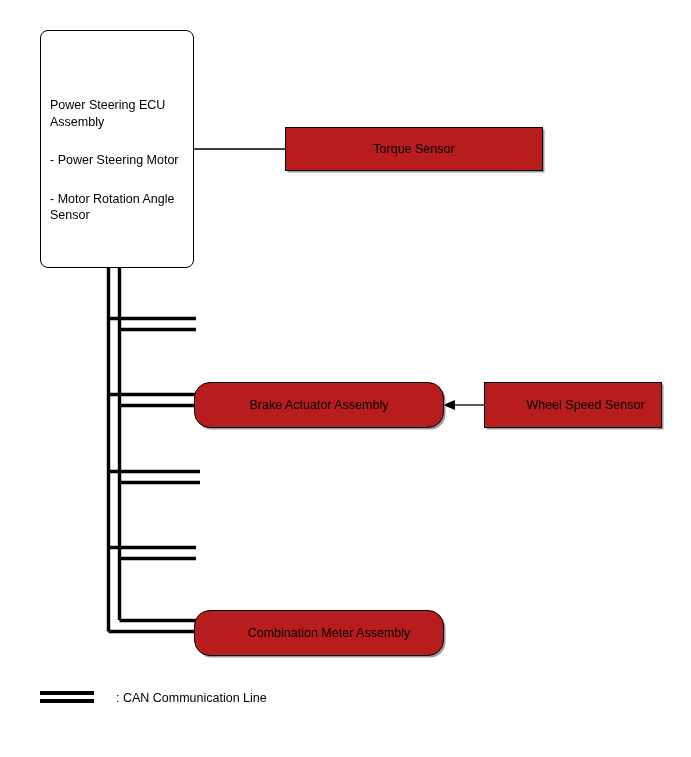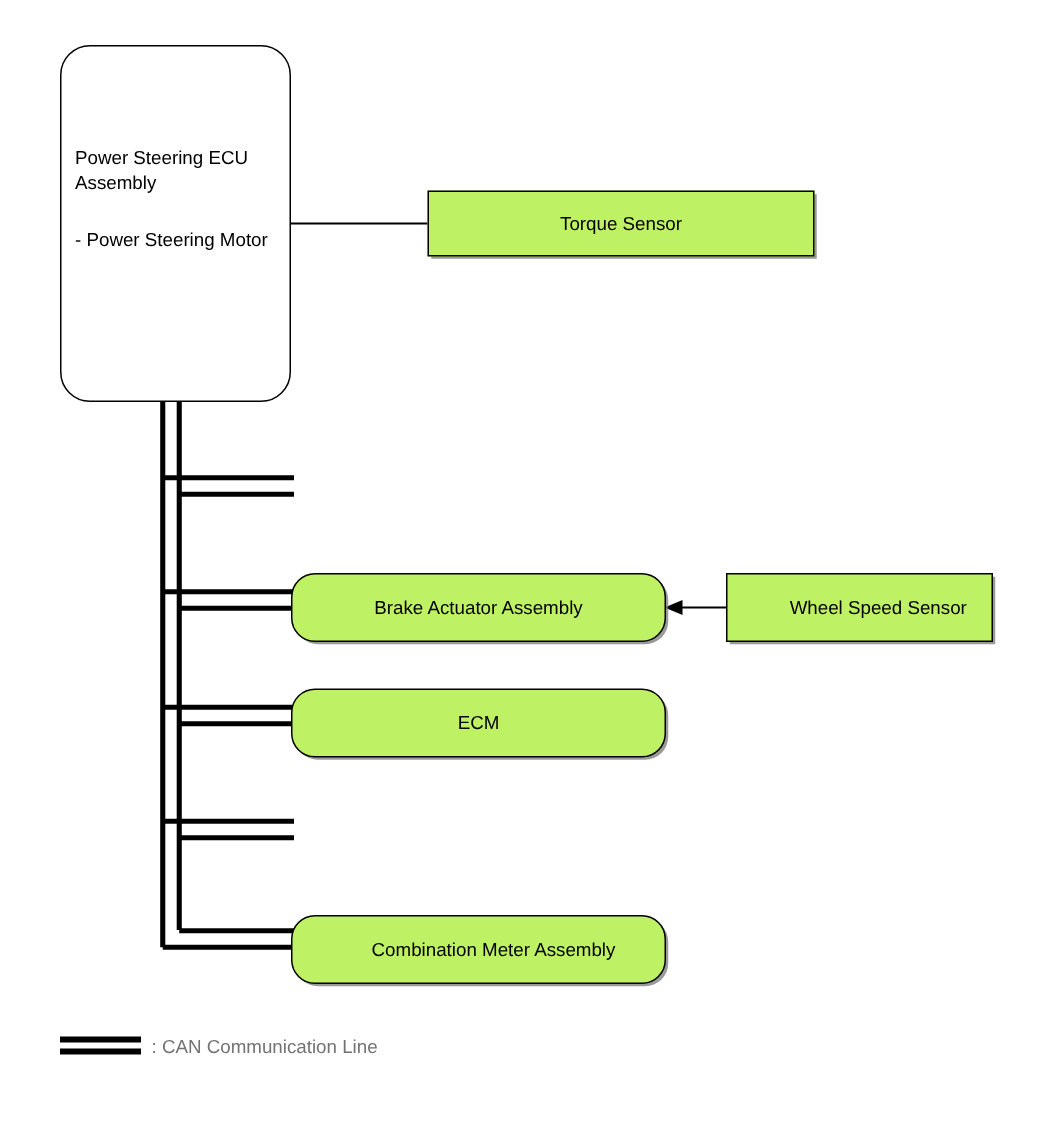--- a/index.html
+++ b/index.html
@@ -22,21 +22,21 @@
   #svg-layer {
     position: absolute;
     left: 0;
     top: 0;
     width: 691px;
     height: 757px;
   }
   .node {
     position: absolute;
     box-sizing: border-box;
-    background: #bef264;
+    background: #b91c1c;
     border: 1.3px solid #000000;
     display: flex;
     align-items: center;
     justify-content: center;
     text-align: center;
     font-size: 12.5px;
     line-height: 1.35;
     color: #000000;
     z-index: 5;
   }
@@ -45,21 +45,21 @@
   .node.shadow {
     box-shadow: 2px 2px 0 -0.5px rgba(120,120,120,0.75);
   }
 
   
   #ecu-node {
     left: 40px;
     top: 30px;
     width: 154px;
     height: 238px;
-    border-radius: 20px;
+    border-radius: 8px;
     border: 1.3px solid #000000;
     background: #ffffff;
     display: block;
     padding: 0;
     z-index: 5;
   }
   #ecu-text-wrap {
     position: absolute;
     left: 9px;
     top: 66px;
@@ -99,23 +99,23 @@
     position: absolute;
     left: 0;
     width: 54px;
     height: 4px;
     background: #000000;
   }
   #legend-swatch .bar.b1 { top: 1px; }
   #legend-swatch .bar.b2 { top: 9px; }
   #legend-text {
     font-size: 12.5px;
-    margin-left: 7px;
+    margin-left: 22px;
     white-space: nowrap;
-    color: #737373;
+    color: #000000;
   }
 </style>
 </head>
 <body>
 
 <div id="stage">
 
   <svg id="svg-layer" viewBox="0 0 691 757">
 
     <line x1="193" y1="149" x2="285" y2="149" stroke="#000000" stroke-width="1.3"></line>
@@ -140,39 +140,37 @@
     <path d="M119.5,620.5 L196,620.5" stroke="#000000" stroke-width="3.4" fill="none"></path>
 
     <line x1="484" y1="405" x2="452" y2="405" stroke="#000000" stroke-width="1.3"></line>
     <polygon points="443,405 455,400 455,410" fill="#000000"></polygon>
   </svg>
 
   <div id="ecu-node" class="node">
     <div id="ecu-text-wrap">
       <div class="ecu-title">Power Steering ECU Assembly</div>
       <div class="ecu-sub">- Power Steering Motor</div>
+      <div class="ecu-sub">- Motor Rotation Angle Sensor</div>
     </div>
   </div>
 
   <div class="node sq shadow" style="left:285px; top:127px; width:258px; height:44px;">
     <span class="node-label">Torque Sensor</span>
   </div>
 
 
   <div class="node rn shadow" style="left:194px; top:382px; width:250px; height:46px;">
     <span class="node-label">Brake Actuator Assembly</span>
   </div>
 
   <div class="node sq shadow" style="left:484px; top:382px; width:178px; height:46px;padding-left:25px;">
     <span class="node-label">Wheel Speed Sensor</span>
   </div>
 
-  <div class="node rn shadow" style="left:194px; top:459px; width:250px; height:46px;">
-    <span class="node-label">ECM</span>
-  </div>
 
 
   <div class="node rn shadow" style="left:194px; top:610px; width:250px; height:46px;padding-left:20px;">
     <span class="node-label">Combination Meter Assembly</span>
   </div>
 
   <div id="legend">
     <span id="legend-swatch">
       <span class="bar b1"></span>
       <span class="bar b2"></span>

